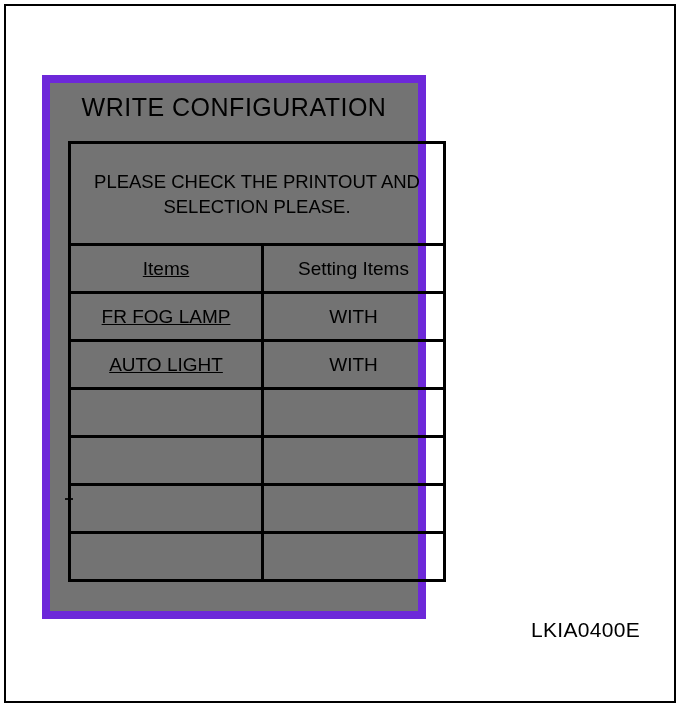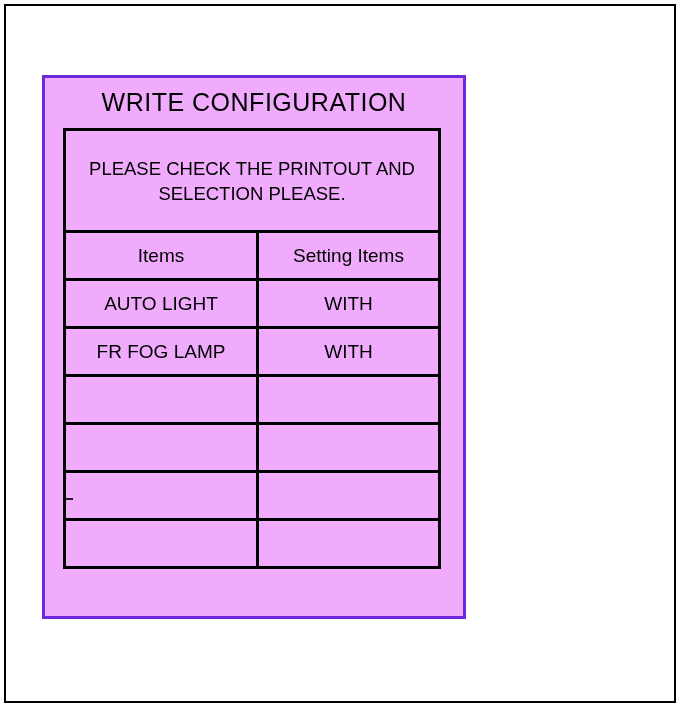--- a/index.html
+++ b/index.html
@@ -25,24 +25,24 @@
     height: 699px;
     border: 2px solid #000000;
     box-sizing: border-box;
   }
 
   
   .screen-panel {
     position: absolute;
     left: 36px;
     top: 69px;
-    width: 424px;
+    width: 384px;
     height: 544px;
-    border: 3px solid #6d28d9;
-    background: #f0abfc;
+    border: 8px solid #6d28d9;
+    background: #737373;
     box-sizing: border-box;
   }
 
   .screen-title {
     position: absolute;
     left: 0;
     top: 0;
     width: 100%;
     height: 48px;
     line-height: 48px;
@@ -64,20 +64,21 @@
   
   .message-box {
     border: 3px solid #000000;
     box-sizing: border-box;
     height: 105px;
     display: flex;
     flex-direction: column;
     align-items: center;
     justify-content: center;
     padding: 4px 6px;
+    margin-top: 8px;
   }
   .message-line {
     font-size: 18.5px;
     line-height: 25px;
     text-align: center;
     white-space: nowrap;
   }
 
   
   .cfg-table {
@@ -87,21 +88,21 @@
     margin-top: -3px;
   }
   .cfg-table td {
     border: 3px solid #000000;
     height: 45px;
     text-align: center;
     vertical-align: middle;
     font-size: 19px;
     padding: 0;
   }
-  .cfg-table td.col-item { width: 51.5%; }
+  .cfg-table td.col-item { width: 51.5%; text-decoration: underline; }
   .cfg-table td.col-value { width: 48.5%; }
   .cfg-table tr.empty-row td { height: 45px; }
 
   
   .fig-code {
     position: absolute;
     left: 525px;
     top: 612px;
     font-size: 21px;
     letter-spacing: 0.3px;
@@ -135,25 +136,25 @@
         <div class="message-line">SELECTION PLEASE.</div>
       </div>
 
       <table class="cfg-table">
         <tbody>
           <tr>
             <td class="col-item">Items</td>
             <td class="col-value">Setting Items</td>
           </tr>
           <tr>
-            <td class="col-item">AUTO LIGHT</td>
+            <td class="col-item">FR FOG LAMP</td>
             <td class="col-value">WITH</td>
           </tr>
           <tr>
-            <td class="col-item">FR FOG LAMP</td>
+            <td class="col-item">AUTO LIGHT</td>
             <td class="col-value">WITH</td>
           </tr>
           <tr class="empty-row">
             <td class="col-item"></td>
             <td class="col-value"></td>
           </tr>
           <tr class="empty-row">
             <td class="col-item"></td>
             <td class="col-value"></td>
           </tr>
@@ -166,14 +167,15 @@
             <td class="col-value"></td>
           </tr>
         </tbody>
       </table>
 
     </div>
   </div>
 
   <div class="tick-mark"></div>
 
+  <div class="fig-code">LKIA0400E</div>
 
 </div>
 
 </body></html>

